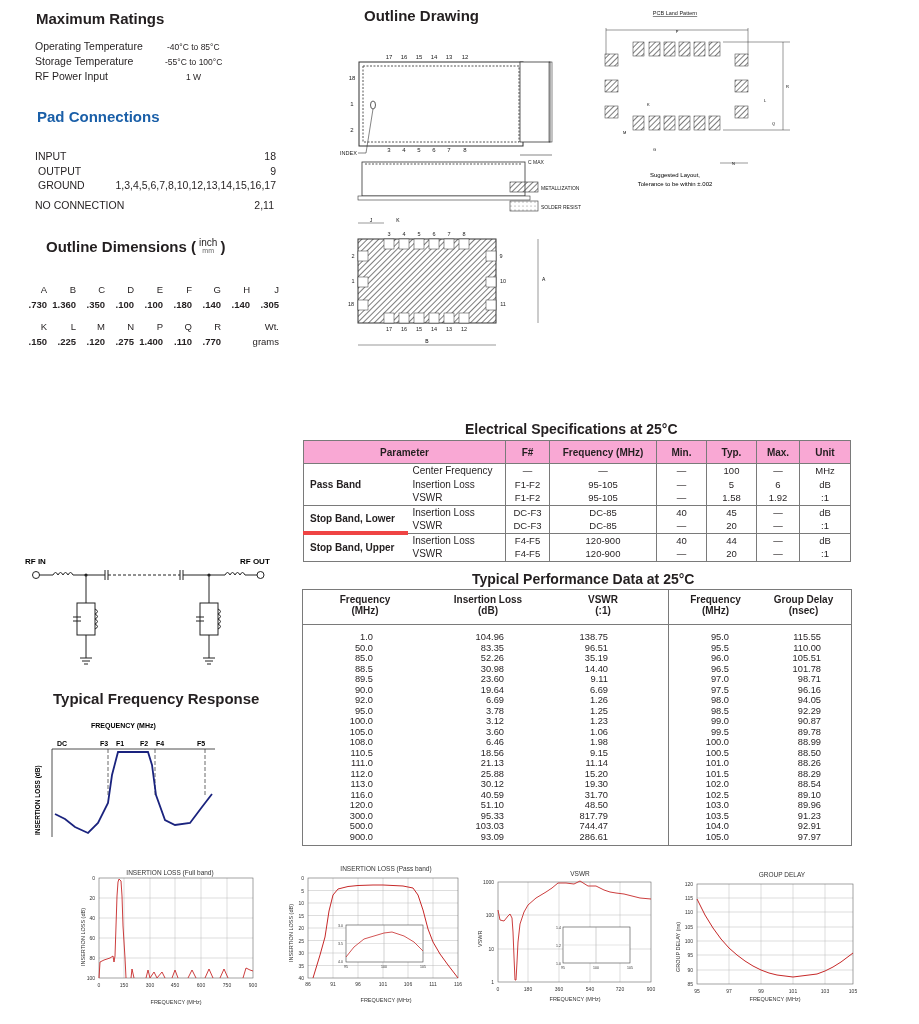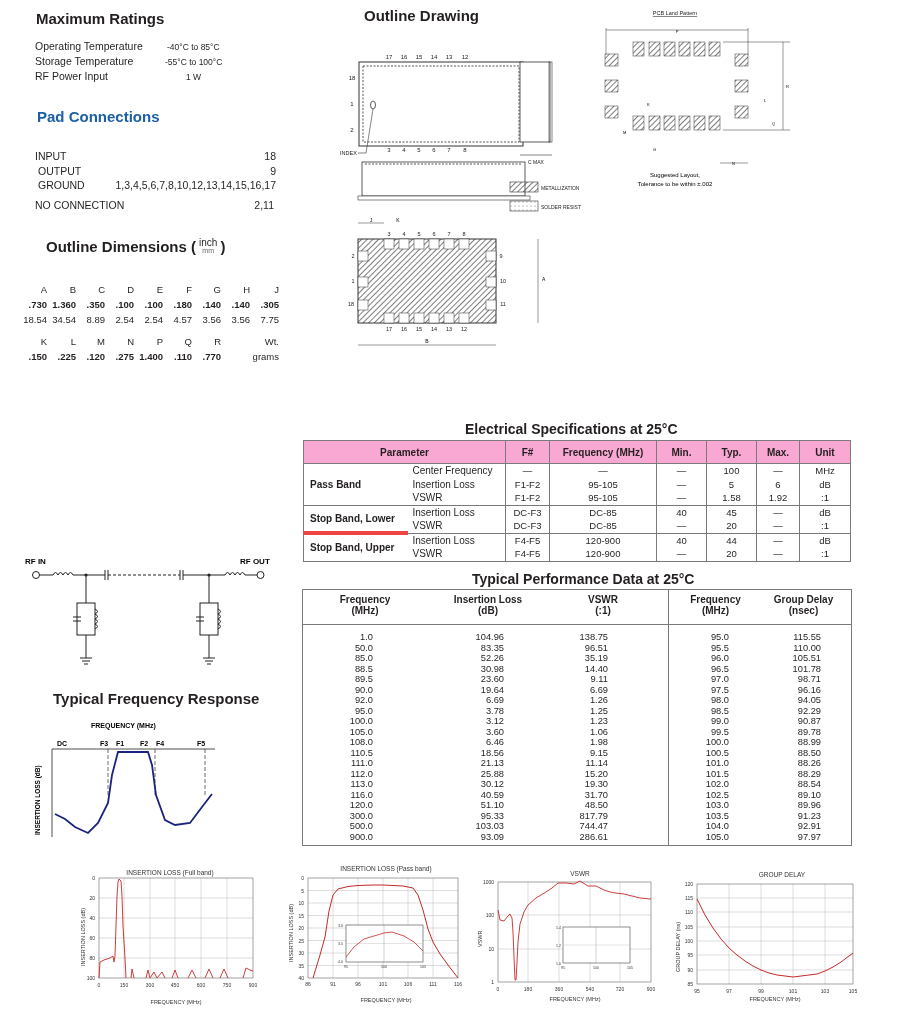--- a/index.html
+++ b/index.html
@@ -79,31 +79,20 @@
     <tr class="inch">
       <td>.730</td>
       <td>1.360</td>
       <td>.350</td>
       <td>.100</td>
       <td>.100</td>
       <td>.180</td>
       <td>.140</td>
       <td>.140</td>
       <td>.305</td>
-    </tr>
-    <tr>
-      <td>18.54</td>
-      <td>34.54</td>
-      <td>8.89</td>
-      <td>2.54</td>
-      <td>2.54</td>
-      <td>4.57</td>
-      <td>3.56</td>
-      <td>3.56</td>
-      <td>7.75</td>
     </tr>
     <tr style="height:7px;">
           <td colspan="9" style="height:7px;"></td>
         </tr>
     <tr>
       <td>K</td>
       <td>L</td>
       <td>M</td>
       <td>N</td>
       <td>P</td>

